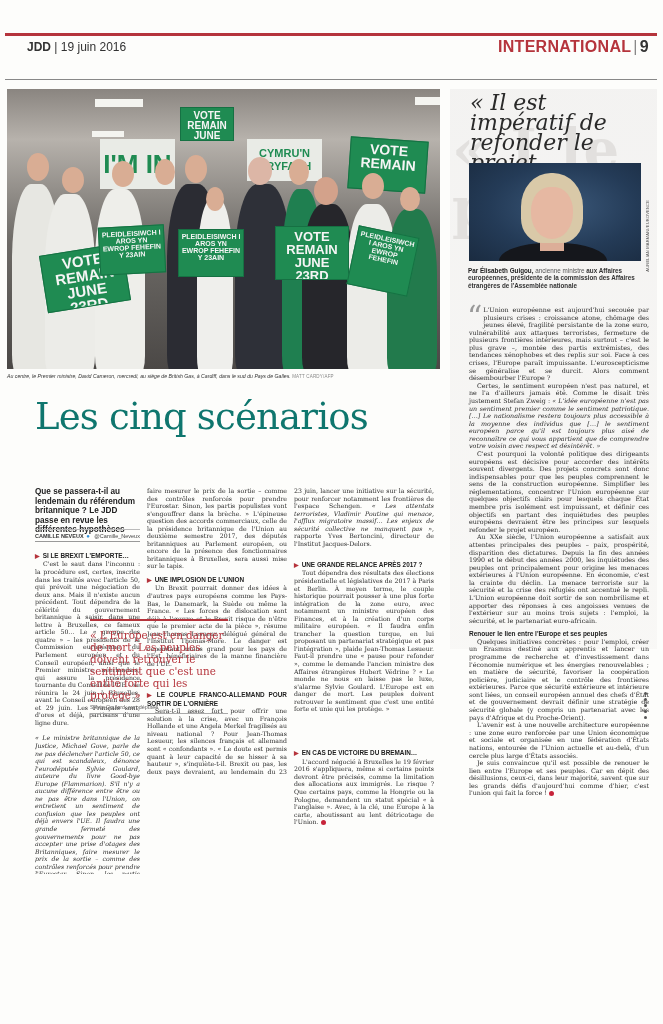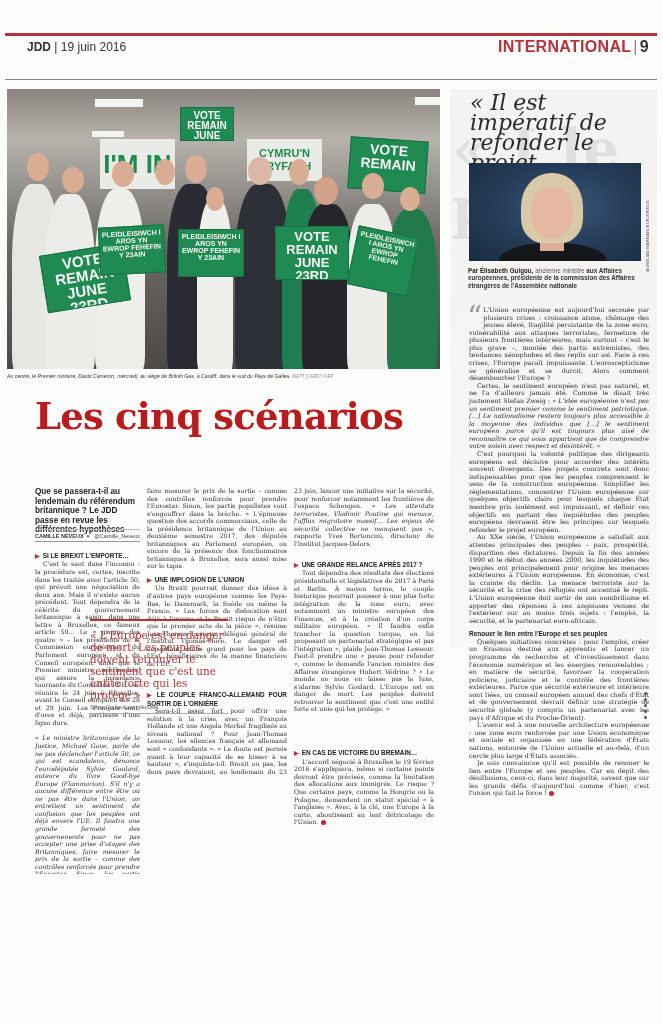--- a/index.html
+++ b/index.html
@@ -22,21 +22,21 @@
   .photo .ceiling-light { position: absolute; background: #f4f4f0; height: 8px; }
   .photo .person { position: absolute; border-radius: 40% 40% 10% 10%; }
   .photo .head { position: absolute; border-radius: 50%; background: #d9ad94; }
   .photo .sign { position: absolute; background: #1f8b52; color: #f5f5f5; font-family: "Liberation Sans", sans-serif;
     font-weight: bold; text-align: center; line-height: 1; padding: 3px 2px; overflow: hidden; border: 1px solid #167143; }
   .photo .banner { position: absolute; background: #e9ebe6; color: #1f8b52; font-family: "Liberation Sans", sans-serif; font-weight: bold; text-align: center; overflow: hidden; }
   .caption { position: absolute; left: 7px; top: 373px; width: 433px; font-family: "Liberation Sans", sans-serif; font-style: italic; font-size: 5.2px; color: #333; }
   .caption .credit { font-style: normal; color: #888; letter-spacing: 0.2px; font-size: 4.5px; }
 
   
-  .headline { position: absolute; left: 35px; top: 396px; font-family: "DejaVu Serif", serif; font-weight: bold; font-size: 37px; line-height: 41px; color: #b91c1c; letter-spacing: -0.8px; }
+  .headline { position: absolute; left: 35px; top: 396px; font-family: "DejaVu Serif", serif; font-weight: normal; font-size: 37px; line-height: 41px; color: #0f766e; letter-spacing: -0.8px; }
   .standfirst { position: absolute; left: 35px; top: 487px; width: 105px; font-family: "Liberation Sans", sans-serif; font-weight: bold; font-size: 8.2px; line-height: 9.6px; color: #222; }
   .byline { position: absolute; left: 35px; top: 533px; width: 105px; font-family: "Liberation Sans", sans-serif; font-size: 5.5px; font-weight: bold; color: #333; border-bottom: 1px solid #999; padding-bottom: 2px; }
   .byline .handle { font-weight: normal; color: #444; margin-left: 3px; }
   .byline .bird { color: #2f8fd8; font-size: 6px; margin-left: 1px; }
   .byline-top-rule { position: absolute; left: 35px; top: 529px; width: 105px; height: 1px; background: #bbb; }
 
   .col { position: absolute; font-size: 6.2px; line-height: 7.55px; text-align: justify; color: #2a2a2a; hyphens: auto; }
   .col p { text-indent: 8px; }
   .col p.noindent { text-indent: 0; }
   .col em { font-style: italic; }

